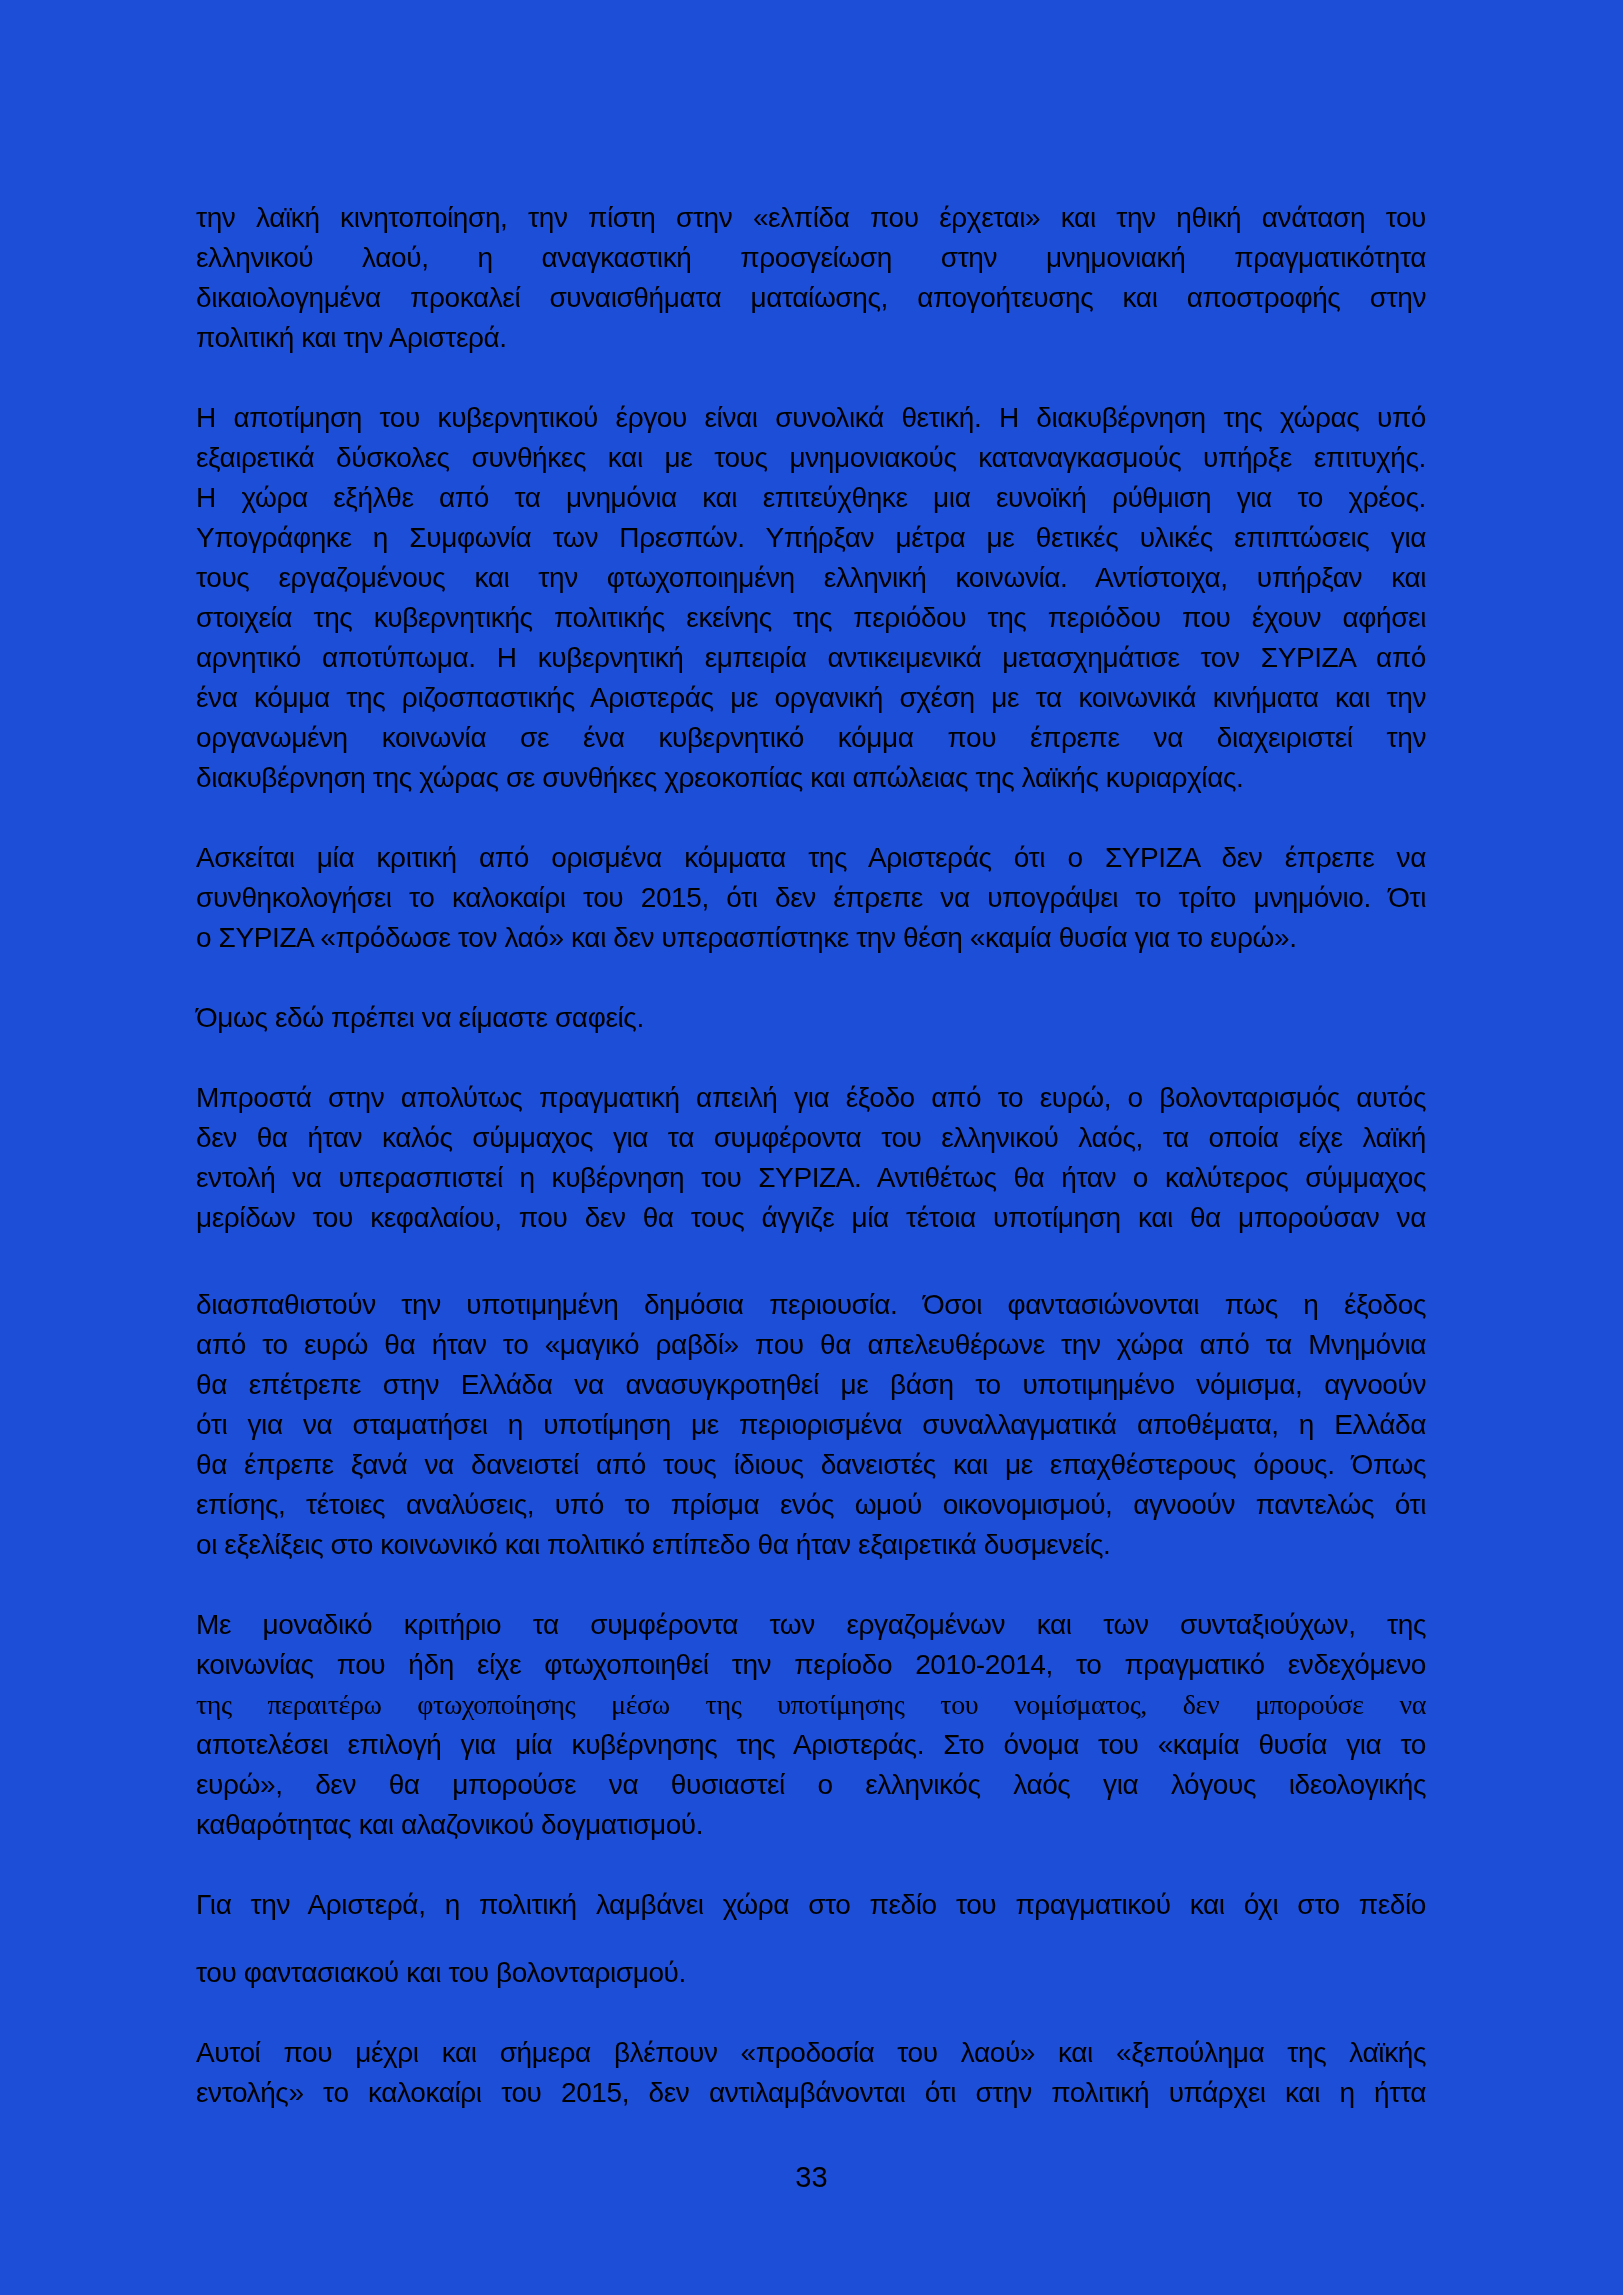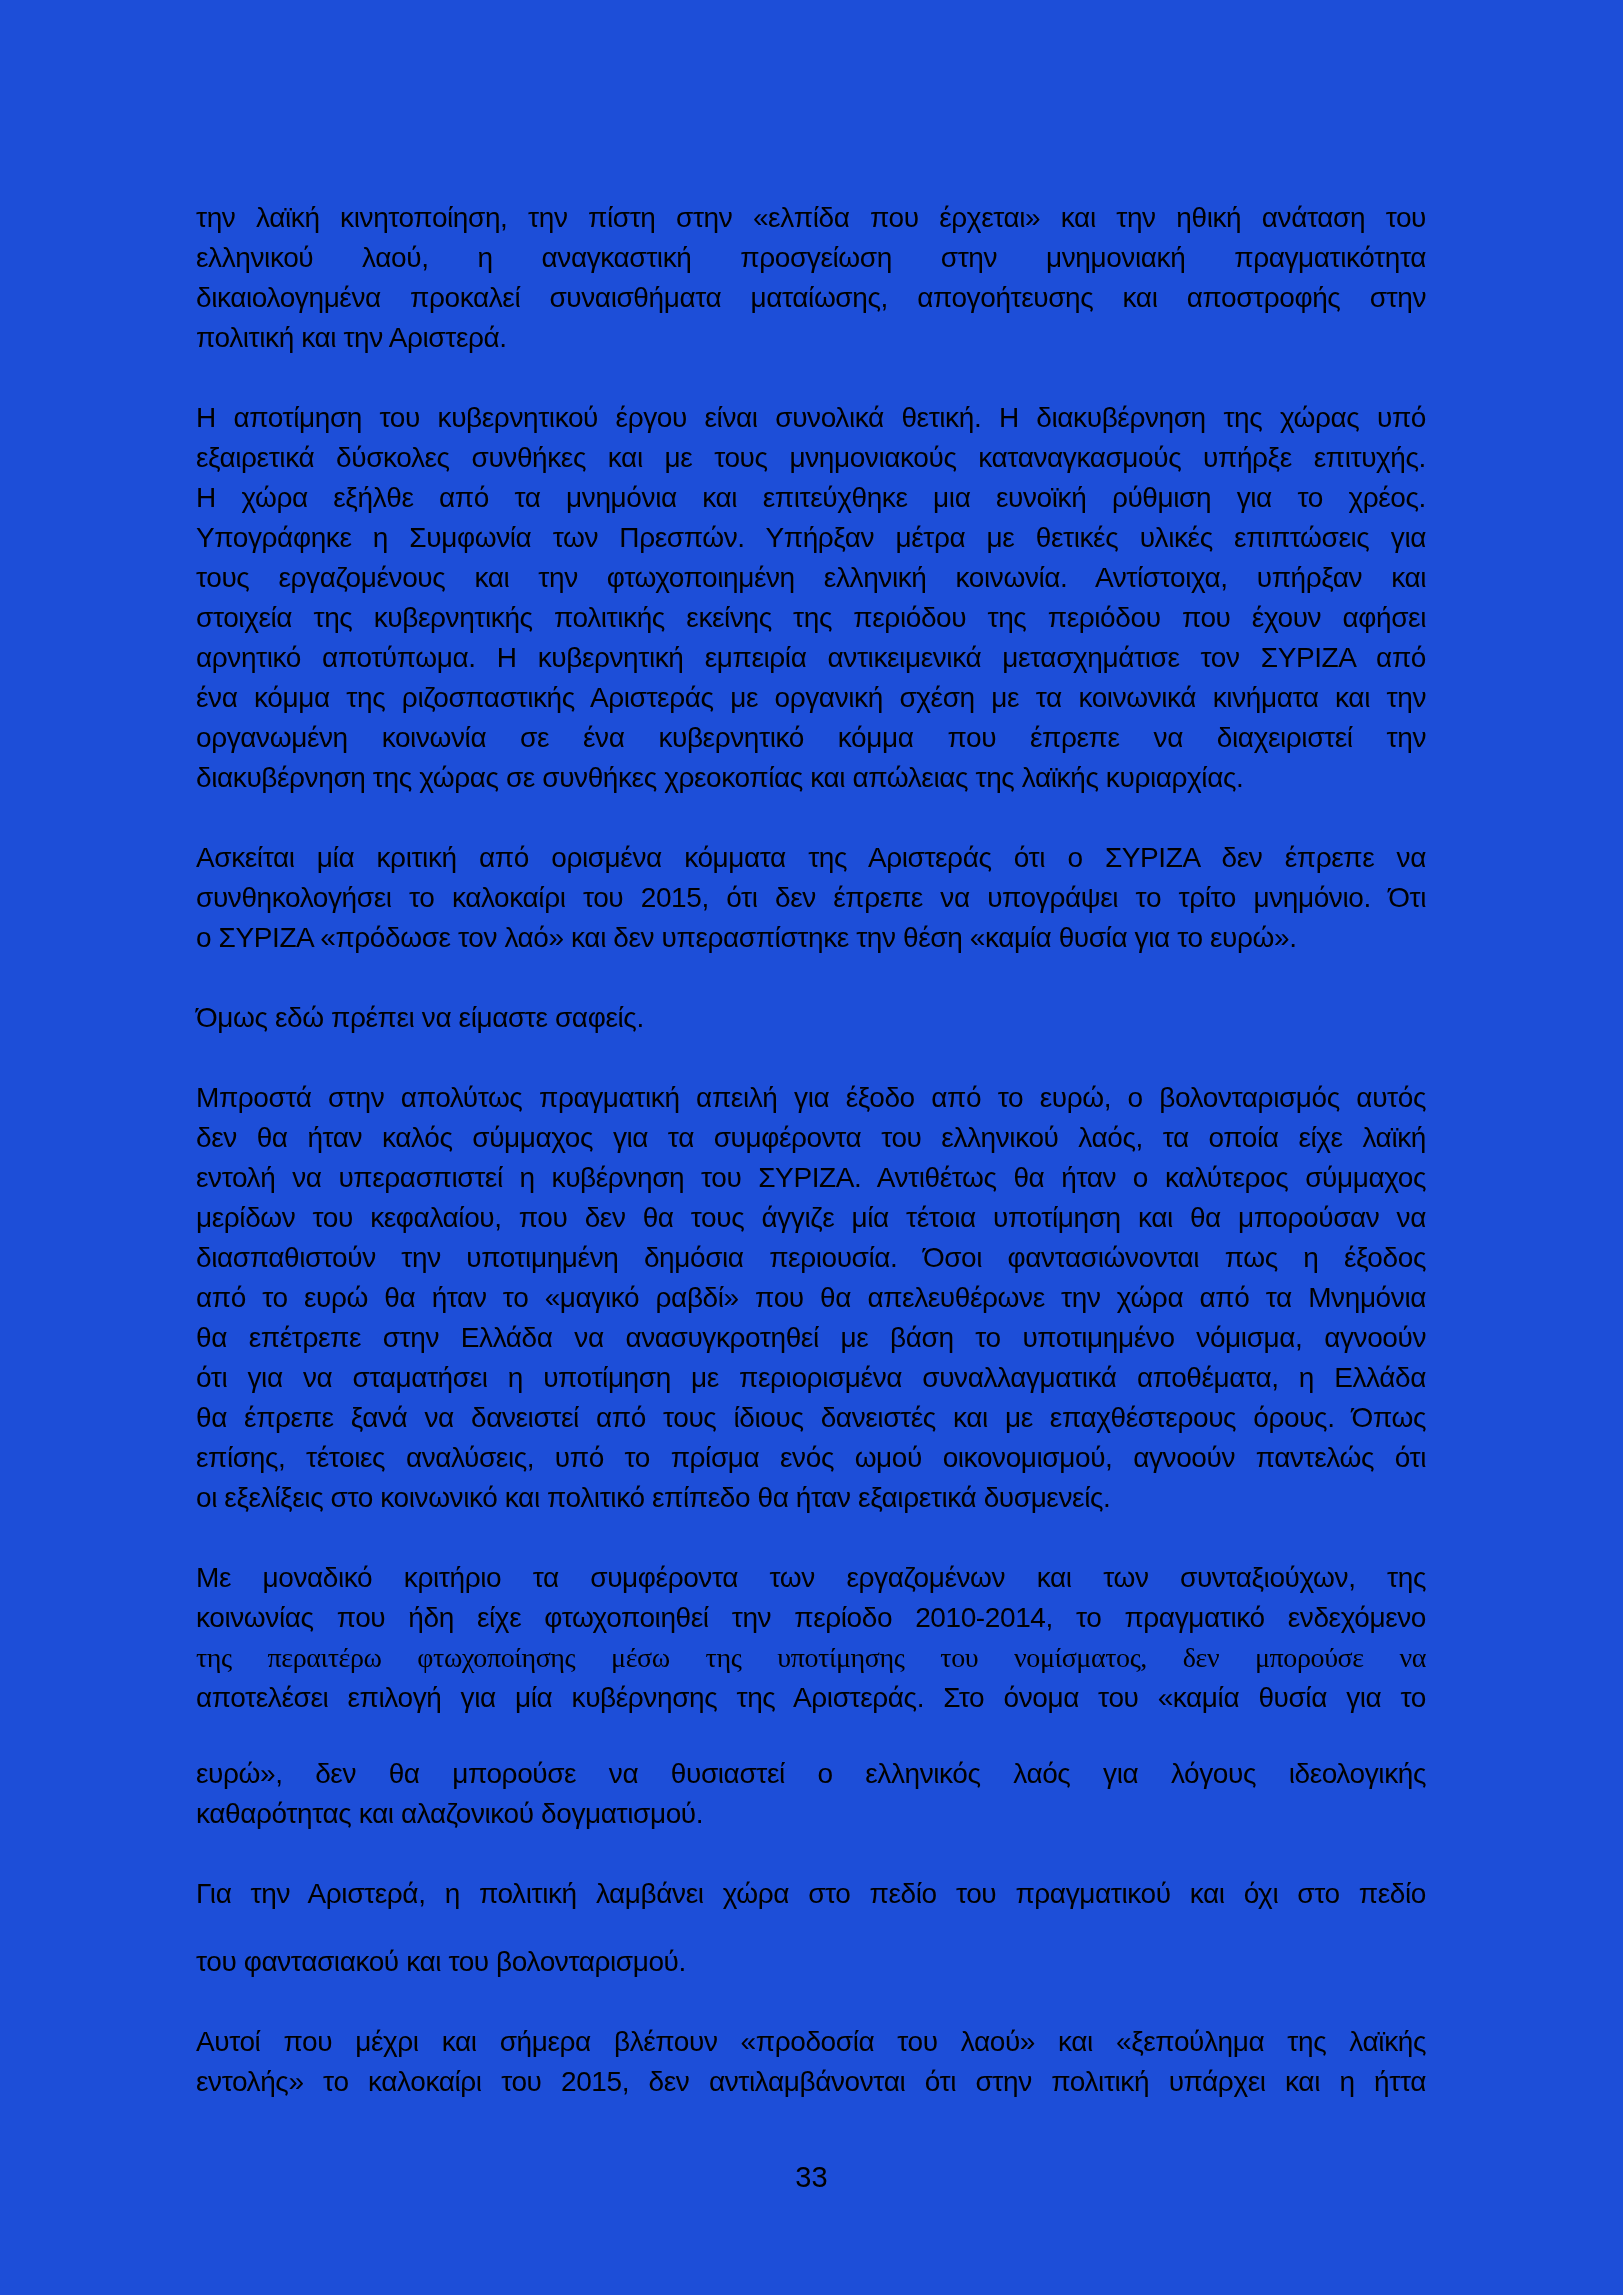--- a/index.html
+++ b/index.html
@@ -86,34 +86,34 @@
         <span class="line last" style="display: block;">ο ΣΥΡΙΖΑ «πρόδωσε τον λαό» και δεν υπερασπίστηκε την θέση «καμία θυσία για το ευρώ».</span>
       </p>
       <p class="para">
         <span class="line last" style="display: block;">Όμως εδώ πρέπει να είμαστε σαφείς.</span>
       </p>
       <p class="para">
         <span class="line" style="display: block;">Μπροστά στην απολύτως πραγματική απειλή για έξοδο από το ευρώ, ο βολονταρισμός αυτός</span>
         <span class="line" style="display: block;">δεν θα ήταν καλός σύμμαχος για τα συμφέροντα του ελληνικού λαός, τα οποία είχε λαϊκή</span>
         <span class="line" style="display: block;">εντολή να υπερασπιστεί η κυβέρνηση του ΣΥΡΙΖΑ. Αντιθέτως θα ήταν ο καλύτερος σύμμαχος</span>
         <span class="line" style="display: block;">μερίδων του κεφαλαίου, που δεν θα τους άγγιζε μία τέτοια υποτίμηση και θα μπορούσαν να</span>
-        <span class="line" style="display: block;">διασπαθιστούν την υποτιμημένη δημόσια περιουσία. Όσοι φαντασιώνονται πως η έξοδος</span>
+        <span class="line" style="display: block; margin-top: 47px;">διασπαθιστούν την υποτιμημένη δημόσια περιουσία. Όσοι φαντασιώνονται πως η έξοδος</span>
         <span class="line" style="display: block;">από το ευρώ θα ήταν το «μαγικό ραβδί» που θα απελευθέρωνε την χώρα από τα Μνημόνια</span>
         <span class="line" style="display: block;">θα επέτρεπε στην Ελλάδα να ανασυγκροτηθεί με βάση το υποτιμημένο νόμισμα, αγνοούν</span>
         <span class="line" style="display: block;">ότι για να σταματήσει η υποτίμηση με περιορισμένα συναλλαγματικά αποθέματα, η Ελλάδα</span>
         <span class="line" style="display: block;">θα έπρεπε ξανά να δανειστεί από τους ίδιους δανειστές και με επαχθέστερους όρους. Όπως</span>
         <span class="line" style="display: block;">επίσης, τέτοιες αναλύσεις, υπό το πρίσμα ενός ωμού οικονομισμού, αγνοούν παντελώς ότι</span>
         <span class="line last" style="display: block;">οι εξελίξεις στο κοινωνικό και πολιτικό επίπεδο θα ήταν εξαιρετικά δυσμενείς.</span>
       </p>
       <p class="para">
         <span class="line" style="display: block;">Με μοναδικό κριτήριο τα συμφέροντα των εργαζομένων και των συνταξιούχων, της</span>
         <span class="line" style="display: block;">κοινωνίας που ήδη είχε φτωχοποιηθεί την περίοδο 2010-2014, το πραγματικό ενδεχόμενο</span>
         <span class="line" style="display: block; font-family: Liberation Serif, serif;">της περαιτέρω φτωχοποίησης μέσω της υποτίμησης του νομίσματος, δεν μπορούσε να</span>
         <span class="line" style="display: block;">αποτελέσει επιλογή για μία κυβέρνησης της Αριστεράς. Στο όνομα του «καμία θυσία για το</span>
-        <span class="line" style="display: block; margin-top: 36px;">ευρώ», δεν θα μπορούσε να θυσιαστεί ο ελληνικός λαός για λόγους ιδεολογικής</span>
+        <span class="line" style="display: block;">ευρώ», δεν θα μπορούσε να θυσιαστεί ο ελληνικός λαός για λόγους ιδεολογικής</span>
         <span class="line last" style="display: block;">καθαρότητας και αλαζονικού δογματισμού.</span>
       </p>
       <p class="para">
         <span class="line" style="display: block;">Για την Αριστερά,  η πολιτική λαμβάνει χώρα στο πεδίο του πραγματικού και όχι στο πεδίο</span>
         <span class="line last" style="display: block; margin-top: 28px;">του φαντασιακού και του βολονταρισμού.</span>
       </p>
       <p class="para">
         <span class="line" style="display: block;">Αυτοί που μέχρι και σήμερα βλέπουν «προδοσία του λαού» και «ξεπούλημα της λαϊκής</span>
         <span class="line" style="display: block;">εντολής» το καλοκαίρι του 2015, δεν αντιλαμβάνονται ότι στην πολιτική υπάρχει και η ήττα</span>
       </p>

